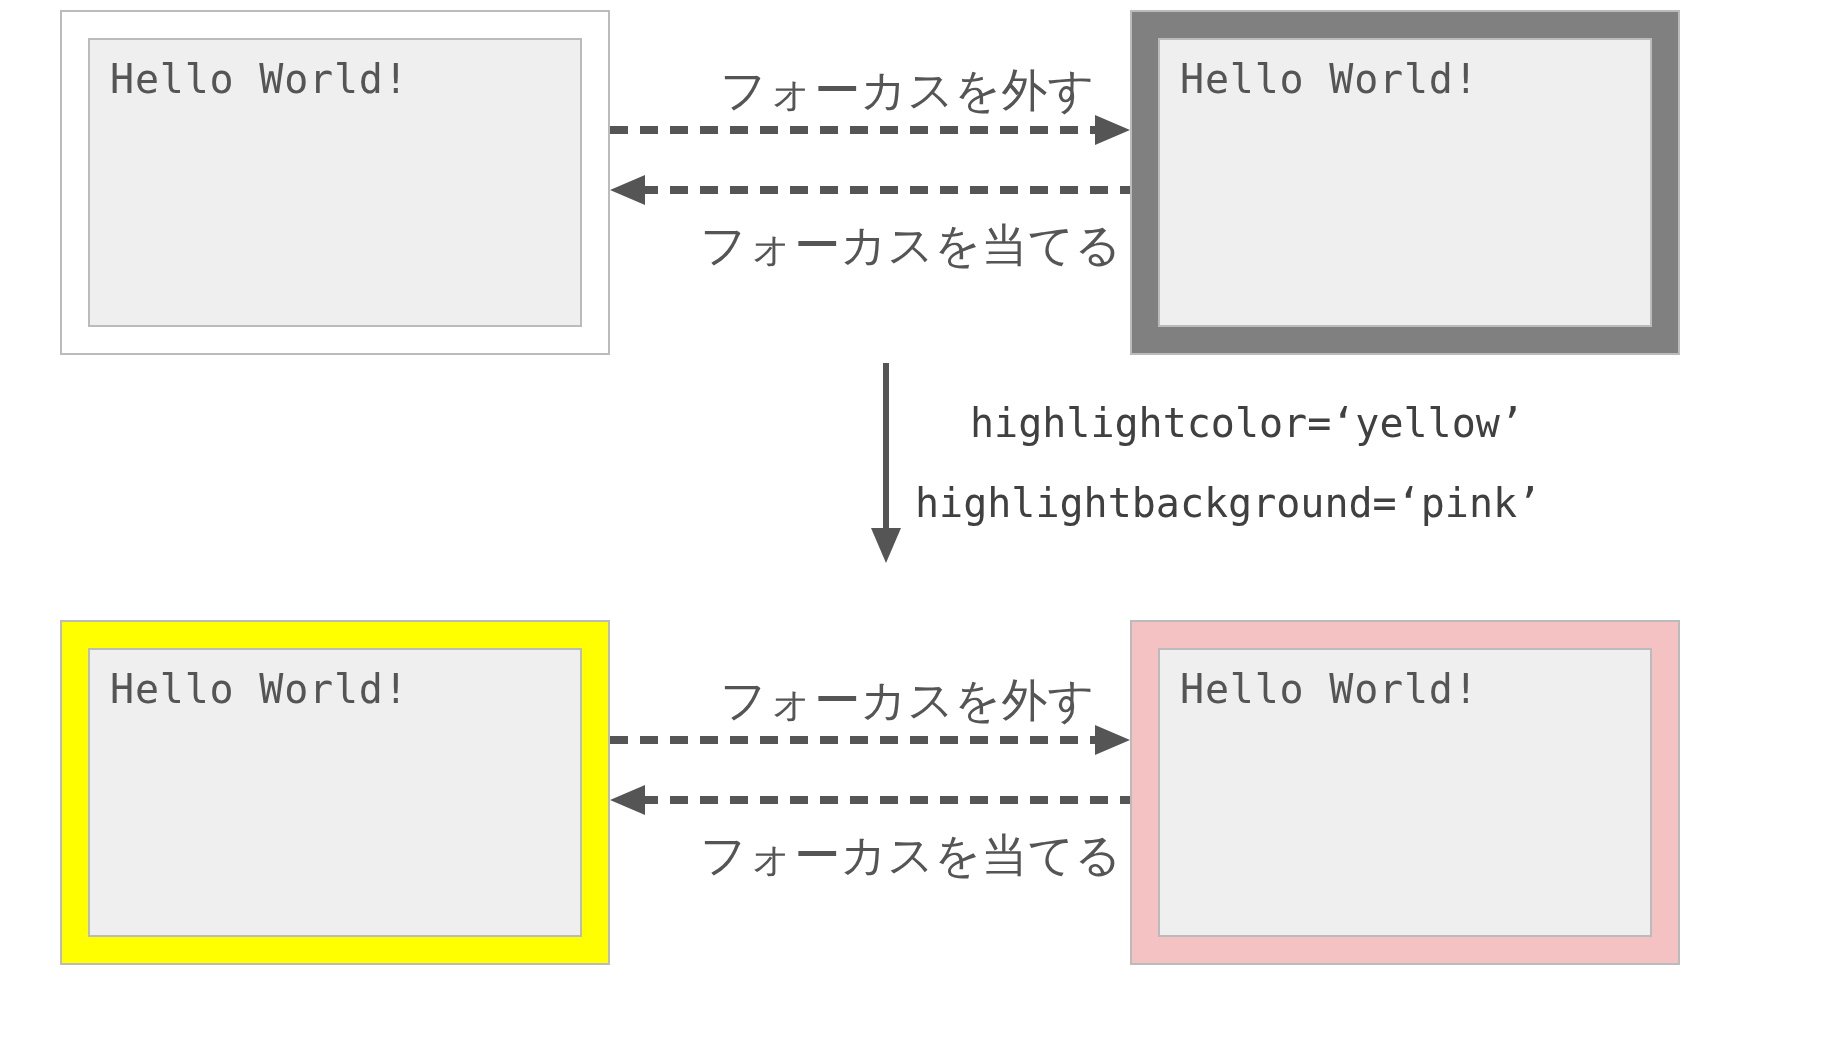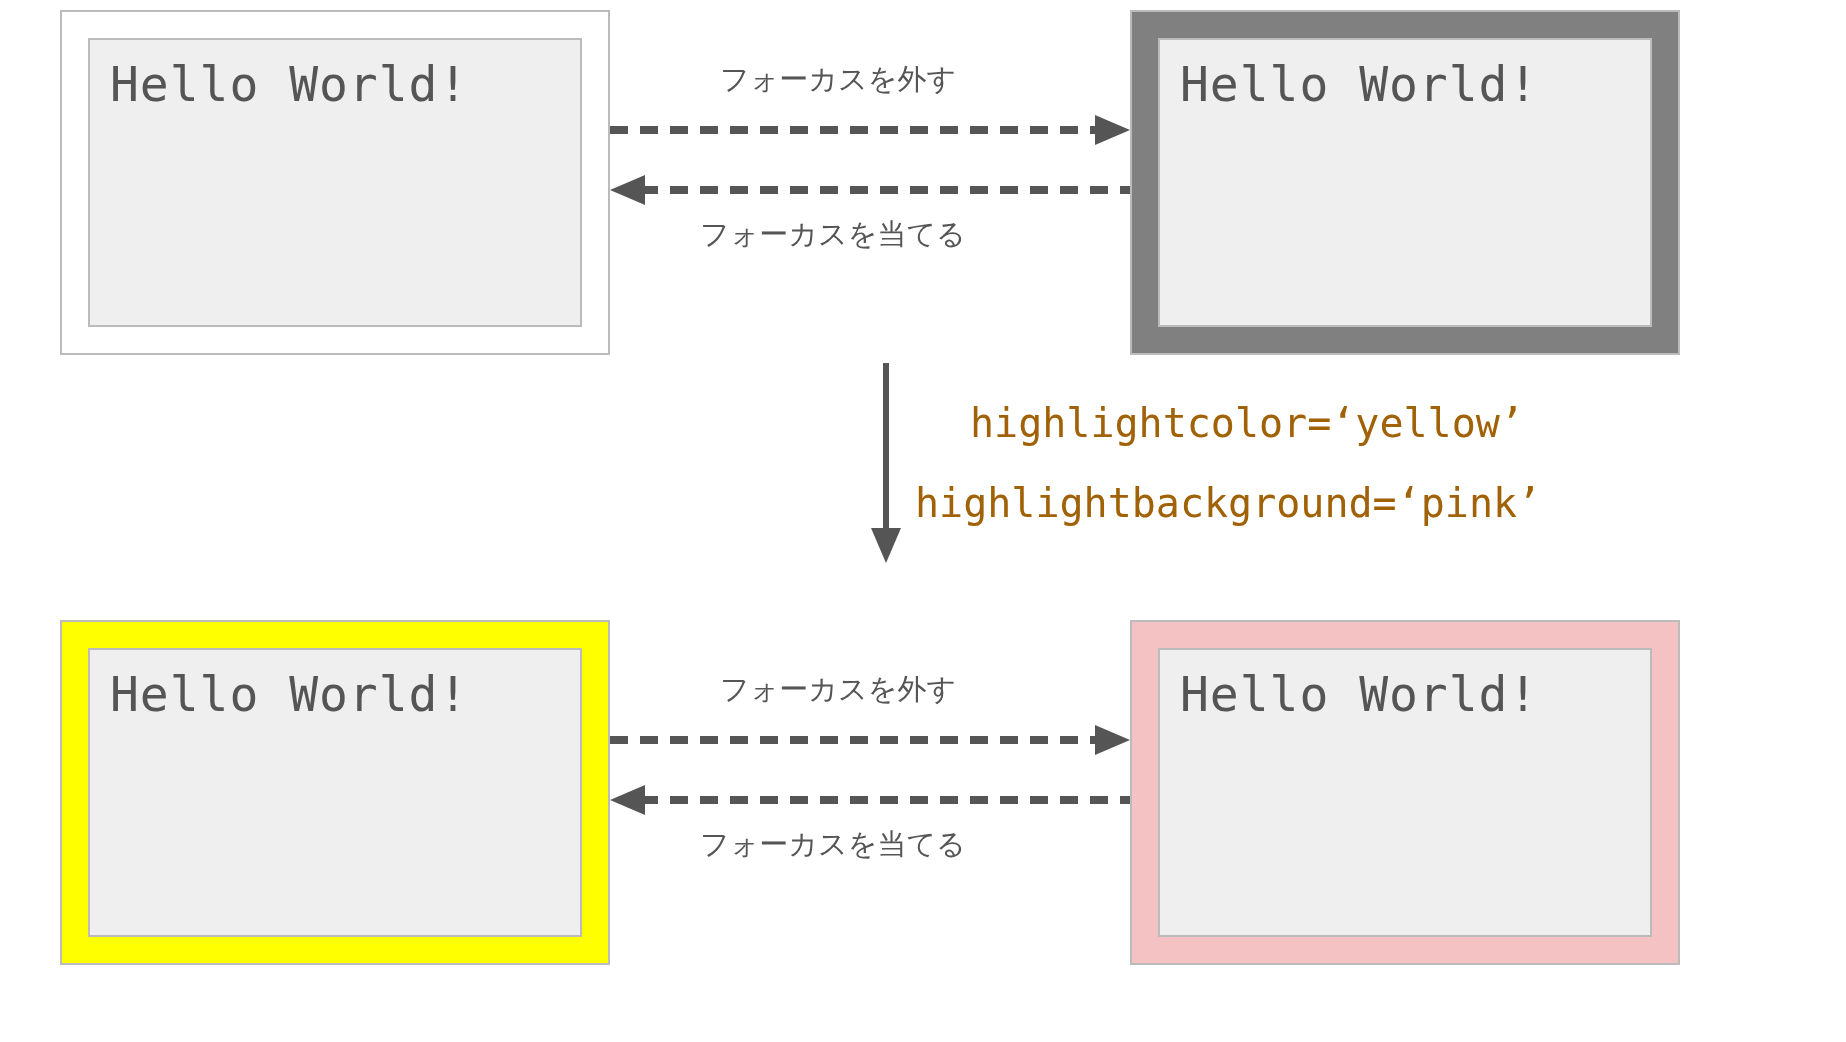--- a/index.html
+++ b/index.html
@@ -22,35 +22,35 @@
     .box-white { background: #ffffff; }
     .box-gray  { background: #808080; }
     .box-yellow{ background: #ffff00; }
     .box-pink  { background: #f4c2c2; }
     .inner {
       width: 100%;
       height: 100%;
       background: #efefef;
       border: 2px solid #bbb;
       padding: 16px 20px;
-      font-size: 48px;
+      font-size: 40px;
       color: #555;
       letter-spacing: 0.02em;
     }
     .label {
       position: absolute;
-      font-size: 29px;
+      font-size: 46px;
       color: #555;
       font-family: Liberation Sans, sans-serif;
       white-space: nowrap;
     }
     .code-label {
       position: absolute;
       font-size: 40px;
-      color: #a16207;
+      color: #404040;
       font-family: "SF Mono", "Menlo", "Consolas", monospace;
       white-space: nowrap;
     }
   </style>
 </head>
 <body>
 
 <div class="box box-white" style="left:60px; top:10px; width:550px; height:345px;">
   <div class="inner">
     <span>Hello World!</span>

